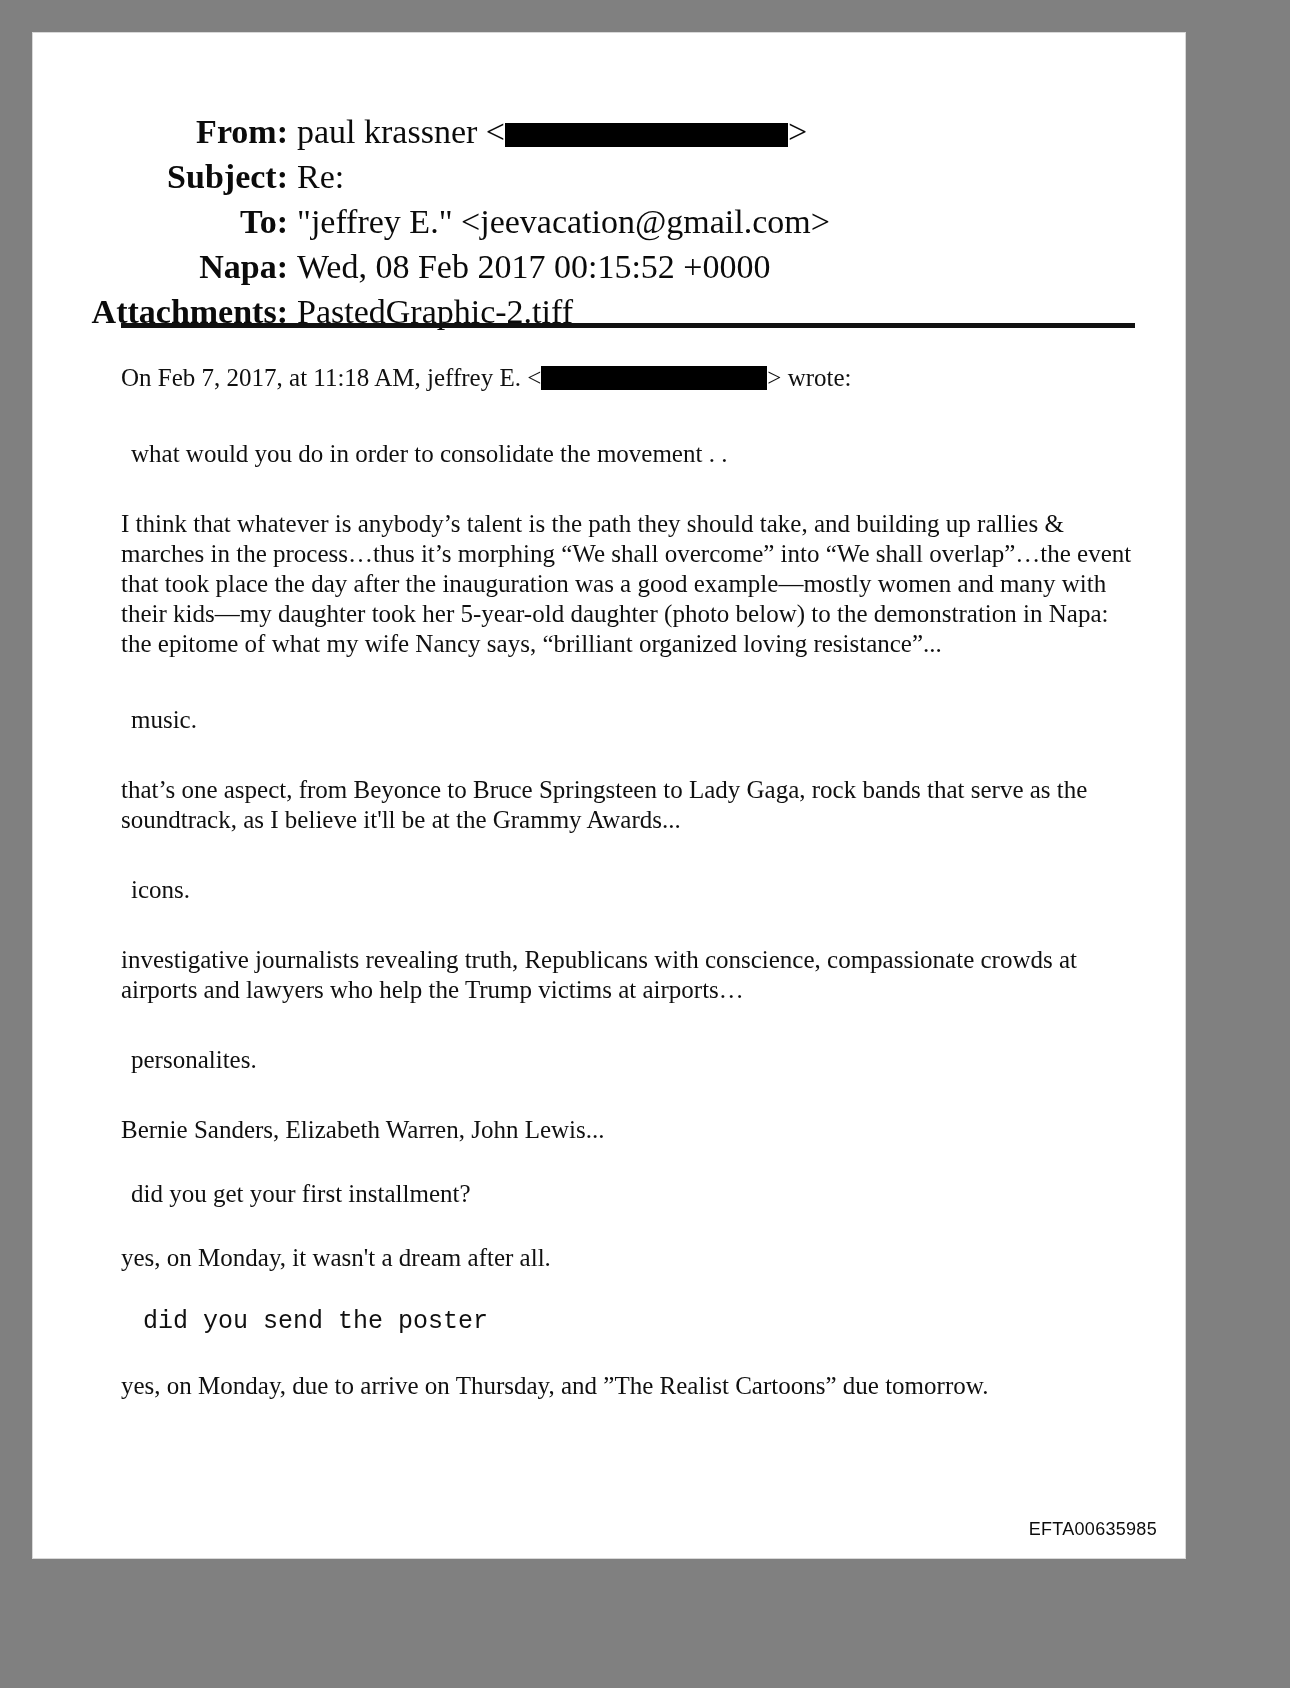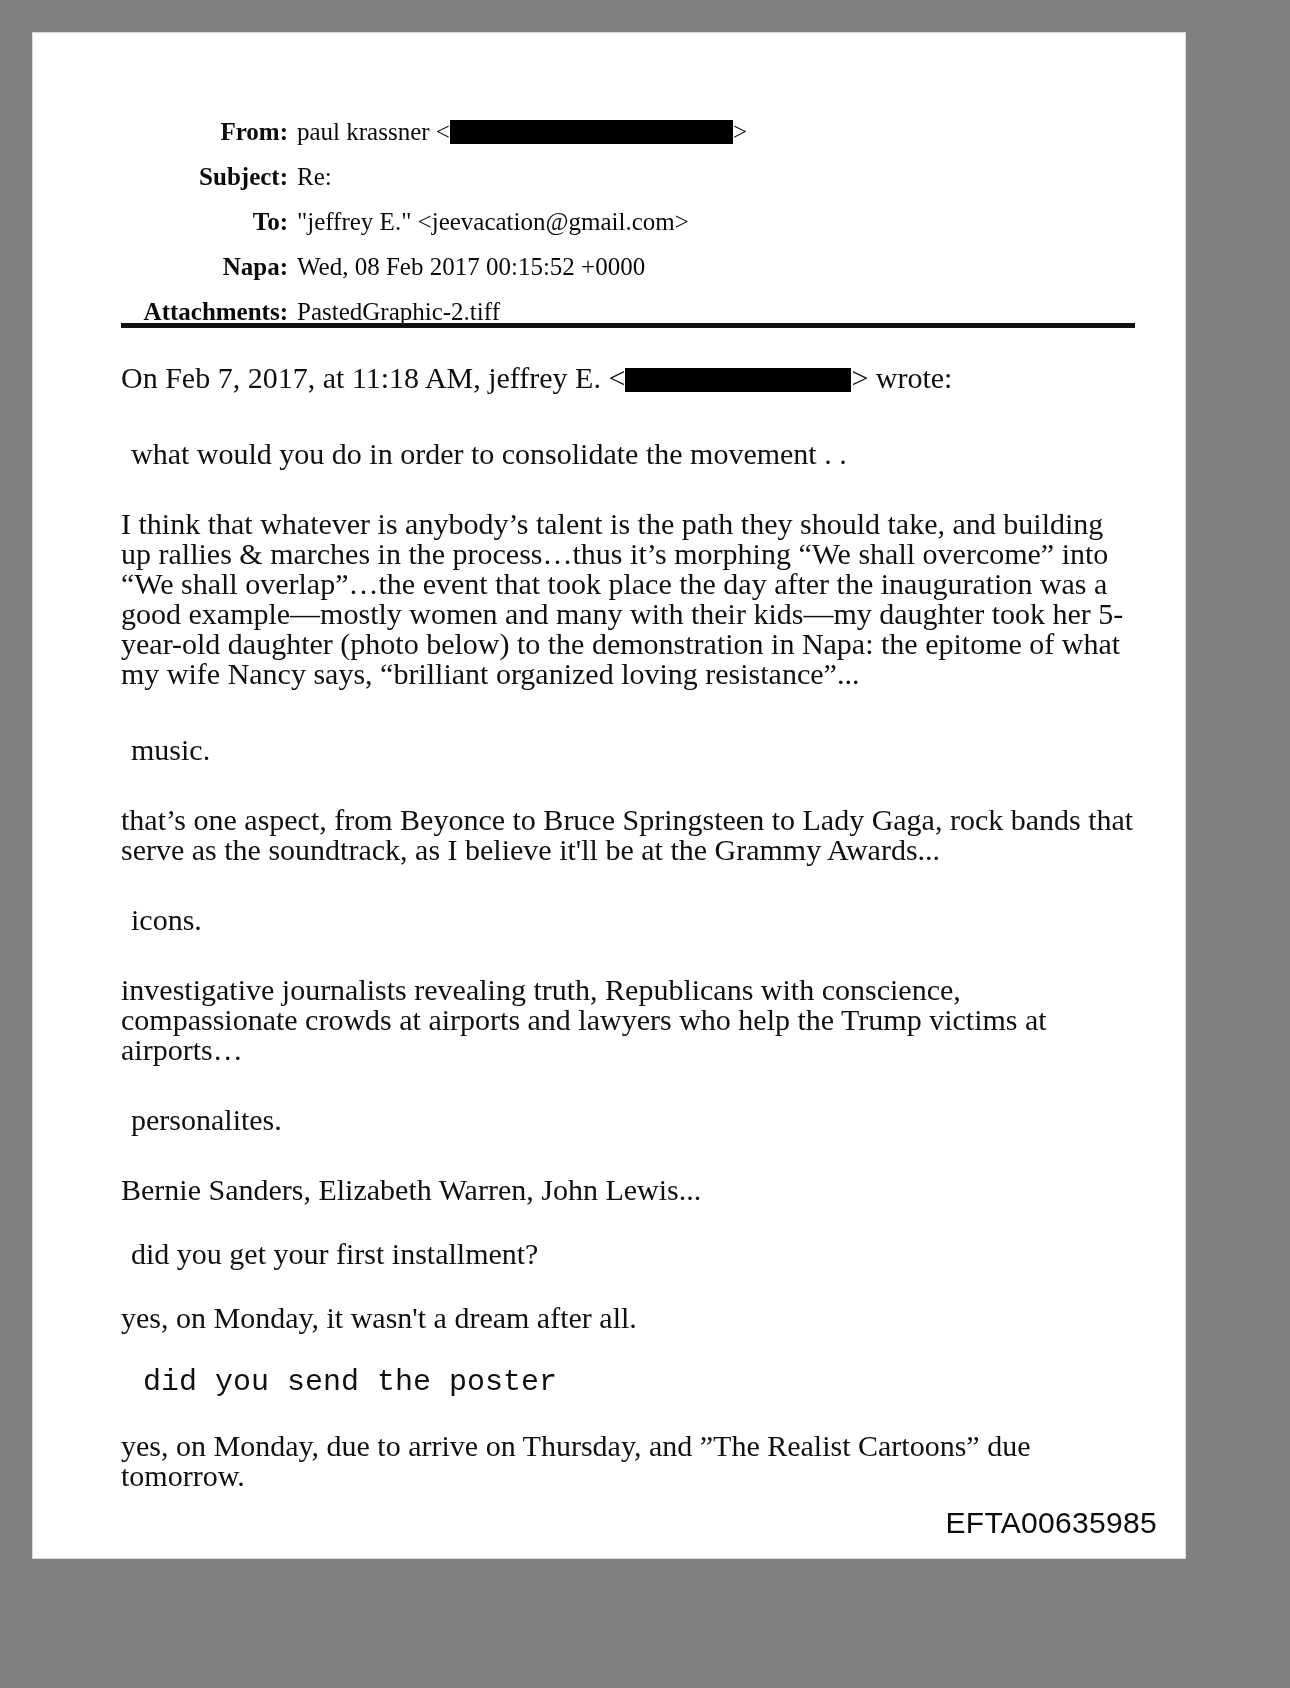--- a/index.html
+++ b/index.html
@@ -32,21 +32,21 @@
   
   .hdr {
     position: absolute;
     left: 0;
     top: 70px;
     width: 100%;
   }
   .hdr-row {
     display: flex;
     align-items: baseline;
-    font-size: 25px;
+    font-size: 34px;
     line-height: 33px;
     color: #0b0b0b;
   }
   .hdr-label {
     width: 255px;
     text-align: right;
     font-weight: bold;
     padding-right: 9px;
     flex: 0 0 auto;
     white-space: nowrap;
@@ -74,21 +74,21 @@
     height: 5px;
     background: #111111;
   }
 
   
   .body {
     position: absolute;
     left: 88px;
     top: 330px;
     width: 1016px;
-    font-size: 30px;
+    font-size: 25px;
     line-height: 30px;
     color: #101010;
   }
   .para {
     margin: 0 0 0 0;
     text-align: left;
   }
   .sp-34 { height: 34px; }
   .sp-40 { height: 40px; }
   .sp-46 { height: 46px; }
@@ -98,21 +98,21 @@
   .quote-line {
     white-space: nowrap;
   }
 
   
   .bates {
     position: absolute;
     right: 28px;
     bottom: 18px;
     font-family: "Liberation Sans", sans-serif;
-    font-size: 30px;
+    font-size: 18px;
     letter-spacing: 0.3px;
     color: #0c0c0c;
   }
 </style>
 </head>
 <body>
 
 <div class="page-wrap">
   <div class="doc-inner">
 

